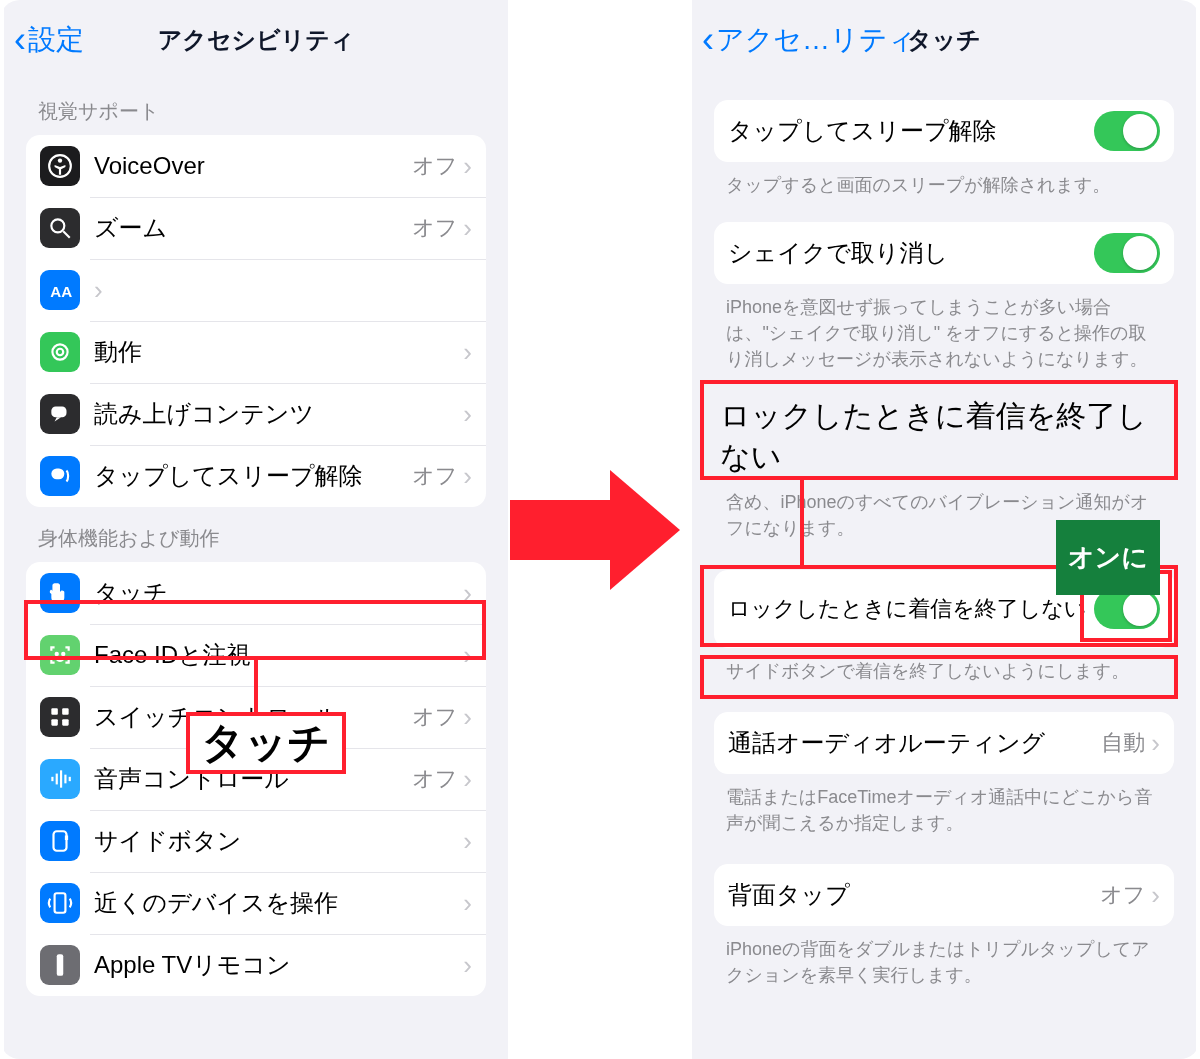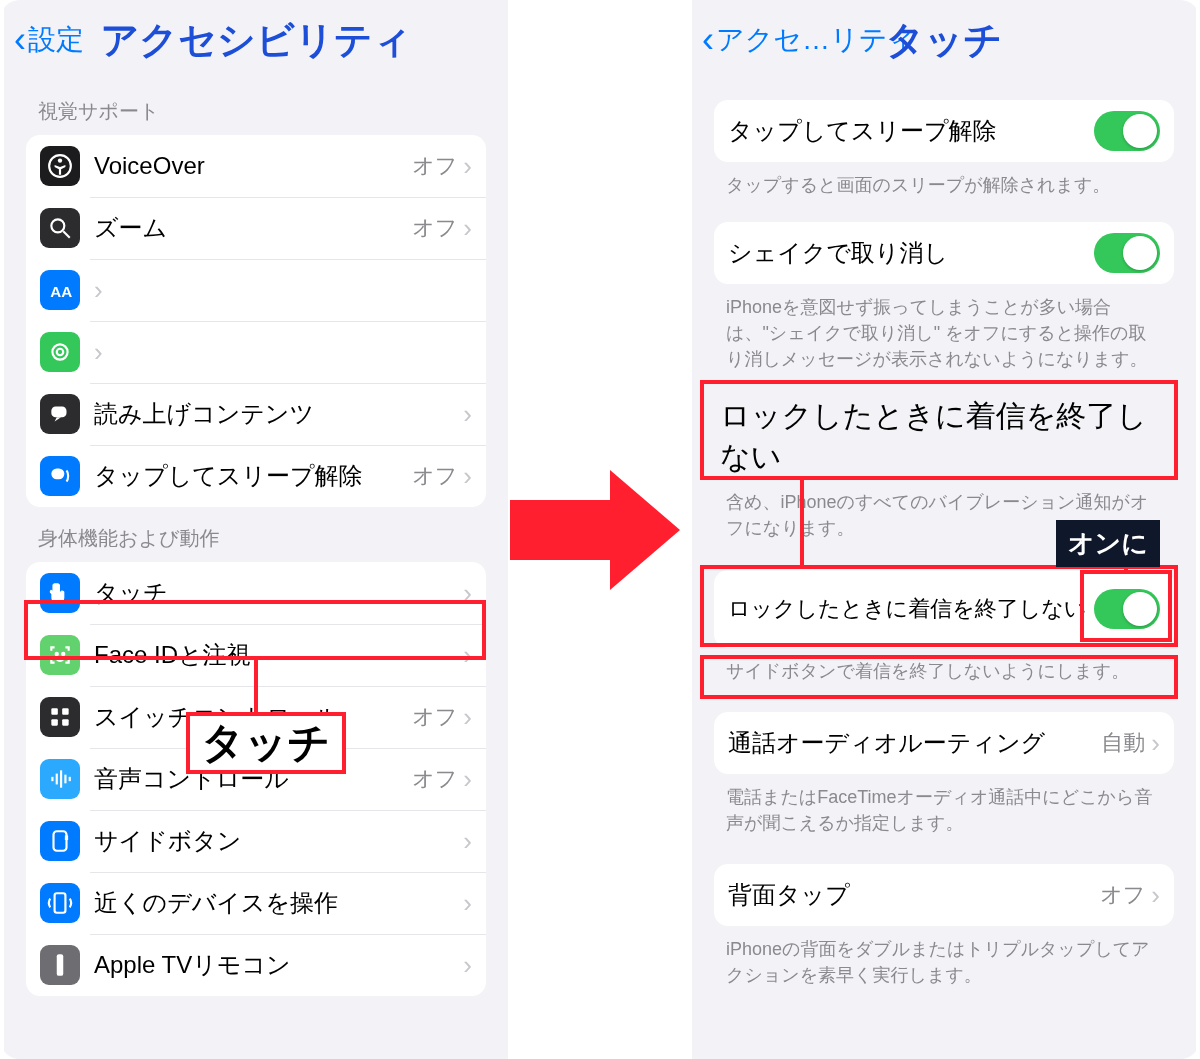--- a/index.html
+++ b/index.html
@@ -39,21 +39,21 @@
     position: relative;
     padding: 0 10px;
   }
   .nav-back {
     display: flex; align-items: center;
     color: #007aff; font-size: 28px;
   }
   .nav-back .chev { font-size: 36px; margin-right: 2px; line-height: 1; }
   .nav-title {
     position: absolute; left: 0; right: 0; text-align: center;
-    font-size: 38px; font-weight: 600; color: #1d4ed8;
+    font-size: 24px; font-weight: 600; color: #0f172a;
     pointer-events: none;
   }
 
   
   .sect-h {
     font-size: 20px; color: #8a8a8e;
     padding: 18px 34px 10px;
   }
   .inset-list {
     margin: 0 22px;
@@ -116,25 +116,25 @@
     position: absolute;
     border: 4px solid #ff1f2e;
     background: #fff;
     font-size: 42px;
     font-weight: 600;
     color: #000;
     display: flex; align-items: center; justify-content: center;
   }
   .anno-tag {
     position: absolute;
-    background: #0f172a;
+    background: #15803d;
     color: #fff;
     font-size: 26px;
     font-weight: 700;
-    padding: 6px 12px;
+    padding: 20px 12px;
   }
   
   .arrow {
     position: absolute;
     top: 470px; left: 510px; width: 170px; height: 120px;
   }
   .arrow .shaft {
     position: absolute; top: 30px; left: 0; width: 100px; height: 60px;
     background: #ff1f2e;
   }
@@ -207,20 +207,21 @@
         <div class="chevr">›</div>
       </div>
 
       <div class="cell">
         <div class="icon green">
           <svg viewBox="0 0 24 24" fill="none" stroke="currentColor" stroke-width="2">
               <circle cx="12" cy="12" r="3"></circle>
               <circle cx="12" cy="12" r="7"></circle>
             </svg>
         </div>
+        <div class="label">動作</div>
         <div class="chevr">›</div>
       </div>
 
       <div class="cell">
         <div class="icon dark">
           <svg viewBox="0 0 24 24" fill="currentColor">
               <rect x="4" y="5" width="14" height="10" rx="4"></rect>
               <path d="M9 15l-2 4 6-4z"></path>
             </svg>
         </div>

